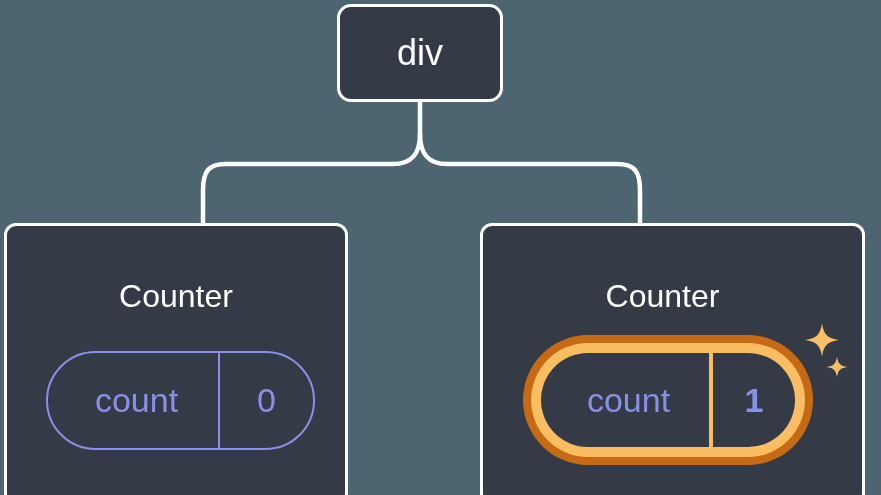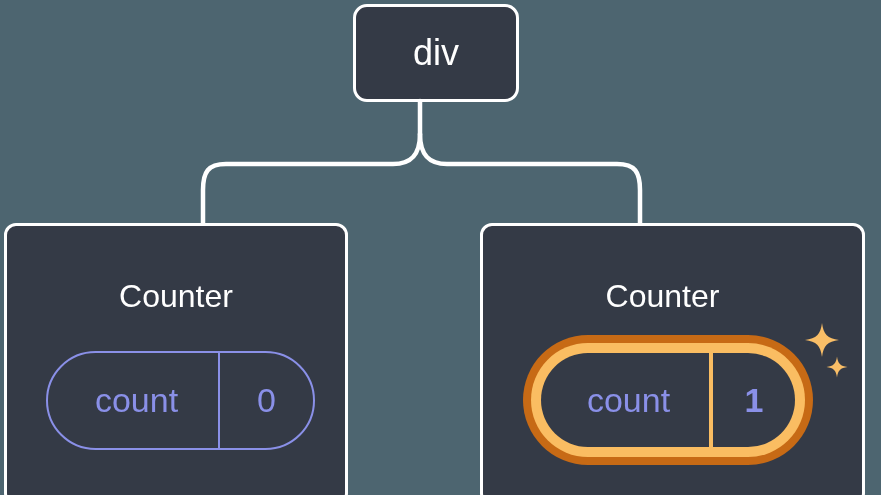--- a/index.html
+++ b/index.html
@@ -14,21 +14,21 @@
 
   
   .root-node {
     position: absolute;
     left: 337px; top: 4px;
     width: 166px; height: 98px;
     box-sizing: border-box;
     background: #343A46;
     border: 3px solid #FFFFFF;
     border-radius: 14px;
-    display: flex; align-items: center; justify-content: center; margin-left: 16px;
+    display: flex; align-items: center; justify-content: center;
   }
   .root-node .label {
     color: #FFFFFF;
     font-size: 36px;
     line-height: 1;
   }
 
   
   .connectors {
     position: absolute;

